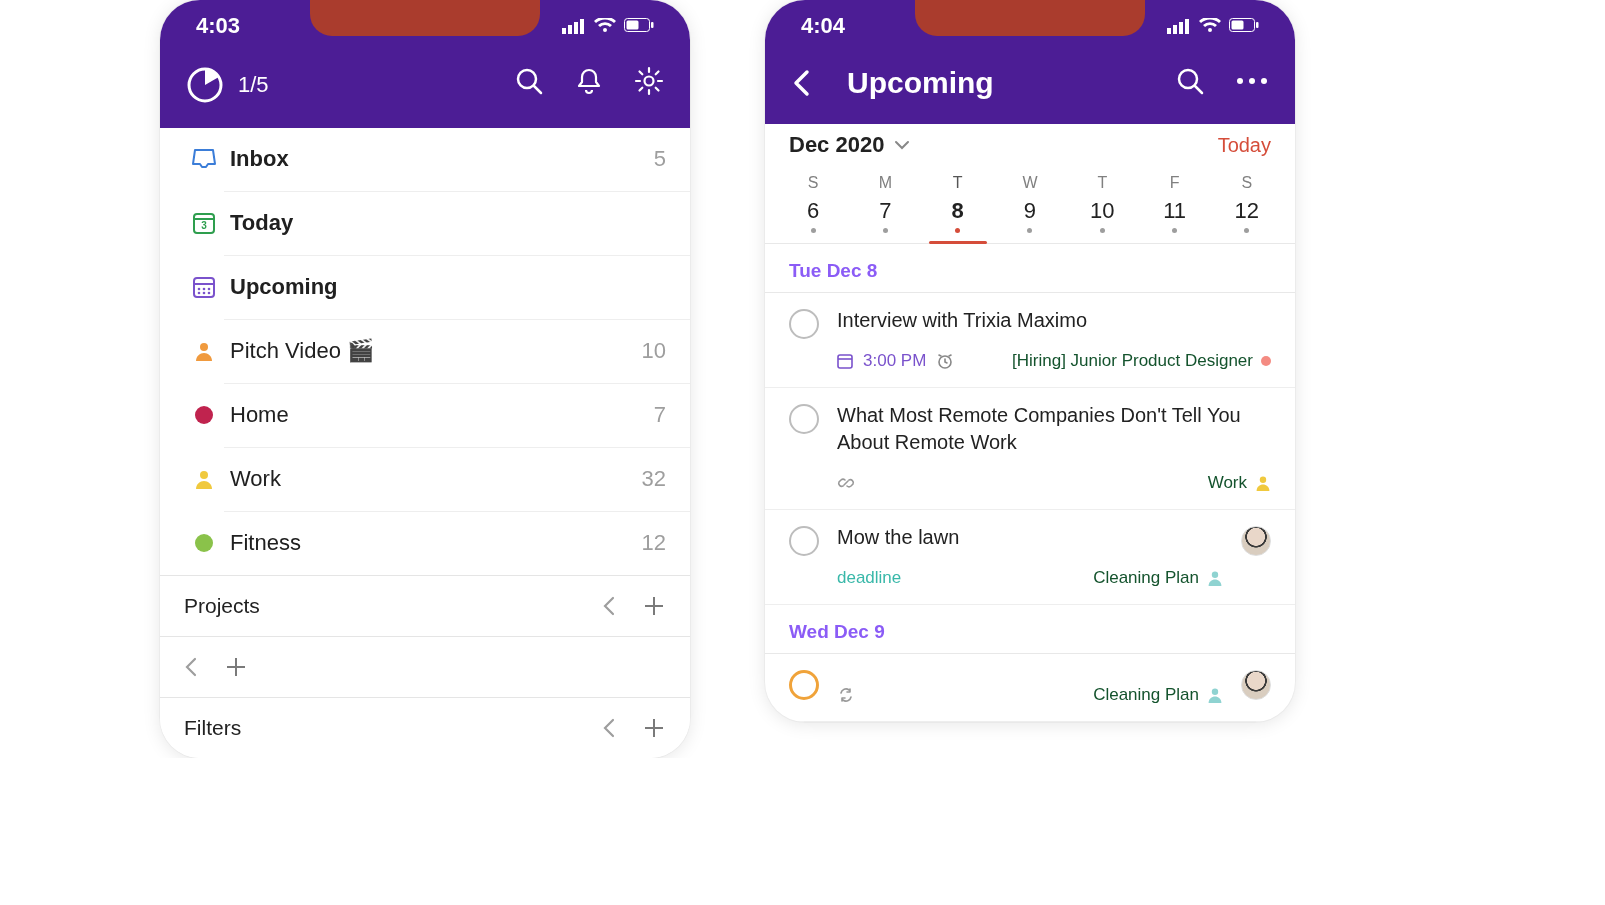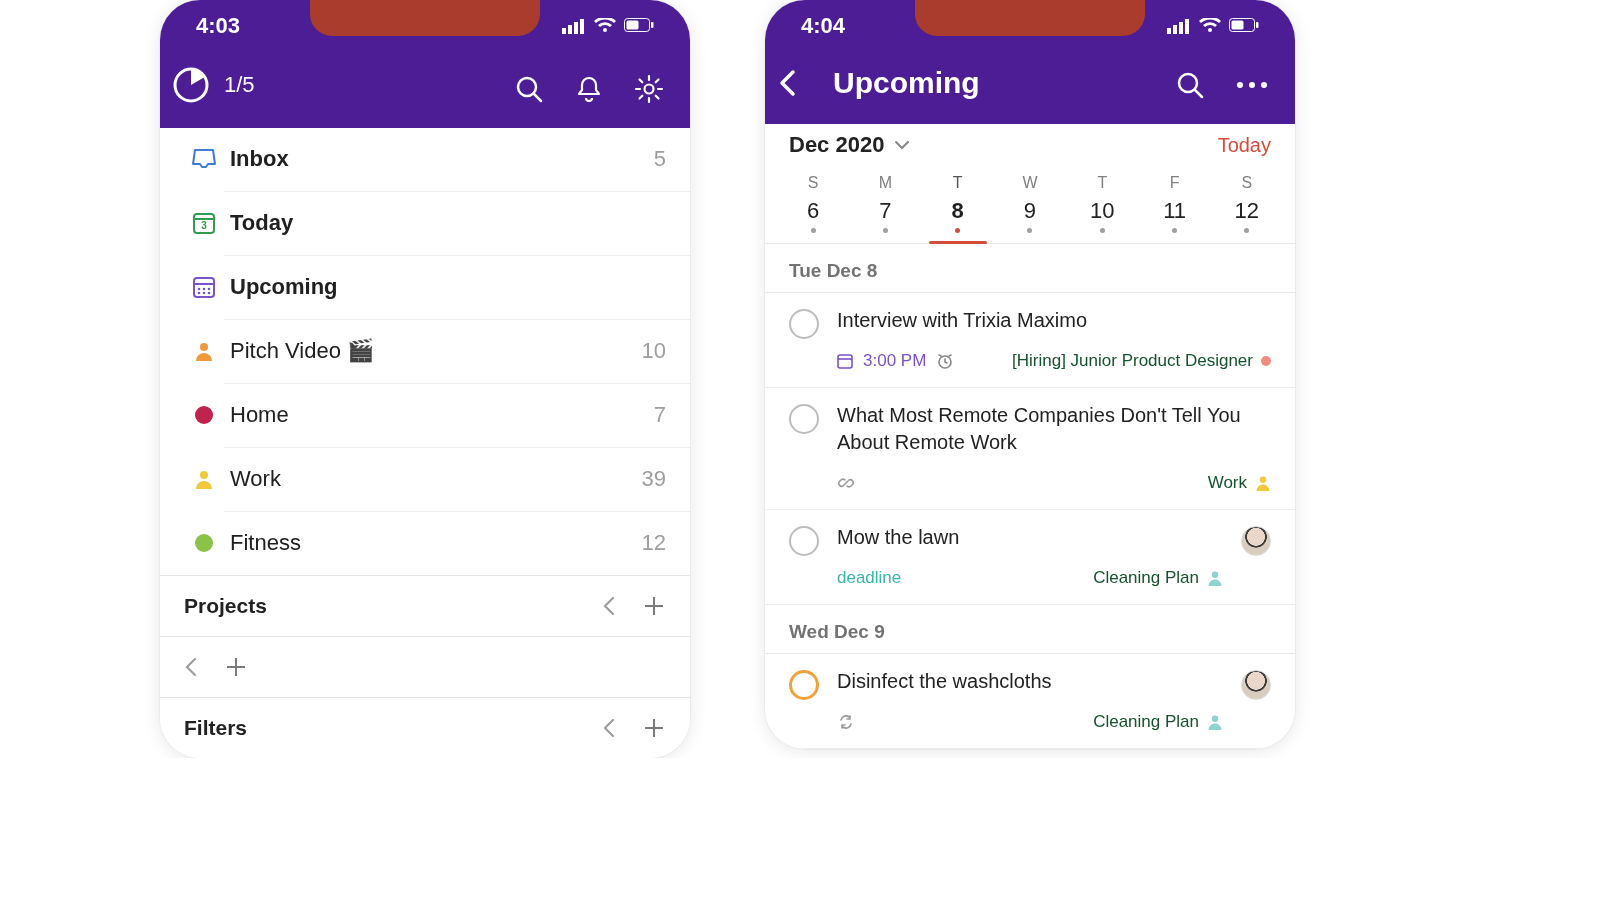--- a/index.html
+++ b/index.html
@@ -36,22 +36,22 @@
     left: 50%; top: 0;
     transform: translateX(-50%);
     width: 230px; height: 36px;
     background: #aa3c2d;
     border-bottom-left-radius: 22px;
     border-bottom-right-radius: 22px;
   }
   .status-icons { display:flex; gap:8px; align-items:center; }
   
   .header {
-    display:flex; align-items:flex-end; justify-content:space-between;
-    padding: 14px 26px 24px 12px;
+    display:flex; align-items:flex-start; justify-content:space-between;
+    padding: 14px 26px 24px 26px;
   }
   .header-left { display:flex; align-items:center; gap:14px; }
   .header-icons { display:flex; gap:30px; align-items:center; }
   .header-title { font-size: 30px; font-weight: 700; color:#fff; }
   .ib { display:inline-flex; align-items:center; justify-content:center; }
   .progress-ring { position:relative; width:38px; height:38px; }
   .counter { font-size: 22px; font-weight: 500; color:#fff; }
 
   
   .list { background:#fff; }
@@ -65,21 +65,21 @@
   .row .icon { width:40px; display:flex; justify-content:center; }
   .row .label { flex:1; font-weight:600; margin-left:6px; }
   .row .count { color:#9e9e9e; font-size:22px; font-weight:400; }
   .thin-sep { height:1px; background:#eee; margin-left:64px; }
   .proj-row .label { font-weight: 400; }
   .dot { width:18px; height:18px; border-radius:50%; }
   .section-row {
     display:flex; align-items:center;
     padding: 18px 24px;
     border-top: 1px solid #e5e5e5;
-    font-size:21px; font-weight:700; color:#222;
+    font-size:21px; font-weight:400; color:#222;
   }
   .section-row .label { flex:1; }
   .section-row .chev { color:#9e9e9e; margin-right:26px; }
   .section-row .plus { color:#7a7a7a; font-size:30px; font-weight:300; line-height:1; }
 
   
   .month-row {
     display:flex; align-items:center; justify-content:space-between;
     padding: 8px 24px 6px 24px;
     font-size:22px; font-weight:700; color:#222;
@@ -96,21 +96,21 @@
   .daycol .num { display:block; font-size:22px; color:#222; margin-top:6px; font-weight:400; }
   .daycol .tick { display:block; margin:4px auto 0 auto; width:5px; height:5px; border-radius:50%; background:#9e9e9e; }
   .daycol.sel { color:#555; }
   .daycol.sel .num { font-weight:600; }
   .daycol.sel .tick { background:#d54d3a; }
   .daycol.sel::after {
     content:""; position:absolute; left:10%; right:10%; bottom:-1px;
     height:3px; background:#d54d3a; border-radius:2px;
   }
   .hr { height:1px; background:#e8e8e8; }
-  .date-head { padding: 16px 24px 10px 24px; font-size:19px; font-weight:700; color:#737373; }
+  .date-head { padding: 16px 24px 10px 24px; font-size:19px; font-weight:700; color:#8b5cf6; }
   .task {
     display:flex; gap:18px; padding: 14px 24px 16px 24px;
     border-bottom:1px solid #eee;
   }
   .check {
     width:30px; height:30px; border:2px solid #bdbdbd; border-radius:50%;
     flex:0 0 auto; margin-top:2px;
   }
   .check.prio { border-color:#f0a33a; border-width:3px; }
   .task-body { flex:1; min-width:0; }
@@ -252,21 +252,21 @@
         </div>
         <div class="thin-sep"></div>
         <div class="row proj-row">
           <span class="icon">
             <svg width="20" height="20" viewBox="0 0 20 20">
               <circle cx="10" cy="6" r="4" fill="#f0c93e"></circle>
               <path d="M2 20c0-5 4-8 8-8s8 3 8 8z" fill="#f0c93e"></path>
             </svg>
           </span>
           <span class="label">Work</span>
-          <span class="count">39</span>
+          <span class="count">32</span>
         </div>
         <div class="thin-sep"></div>
         <div class="row proj-row">
           <span class="icon">
             <span class="dot" style="background:#8ac24a"></span>
           </span>
           <span class="label">Fitness</span>
           <span class="count">12</span>
         </div>
       </div>
@@ -469,21 +469,20 @@
             </div>
           </div>
         </div>
         <span class="avatar"></span>
       </div>
       <div class="date-head">Wed Dec 9</div>
       <div class="hr"></div>
       <div class="task">
         <span class="check prio"></span>
         <div class="task-body">
-          <div class="task-title">Disinfect the washcloths</div>
           <div class="task-meta">
             <div class="meta-left gray">
               <svg width="18" height="18" viewBox="0 0 18 18">
                 <path d="M4 7a5 5 0 018-3l1-1v3h-3M14 11a5 5 0 01-8 3l-1 1v-3h3" stroke="#999" stroke-width="1.6" fill="none" stroke-linecap="round" stroke-linejoin="round"></path>
               </svg>
             </div>
             <div class="meta-right">
               <span class="pj-name">Cleaning Plan</span>
               <span class="mini-person">
                 <svg width="16" height="16" viewBox="0 0 20 20">

